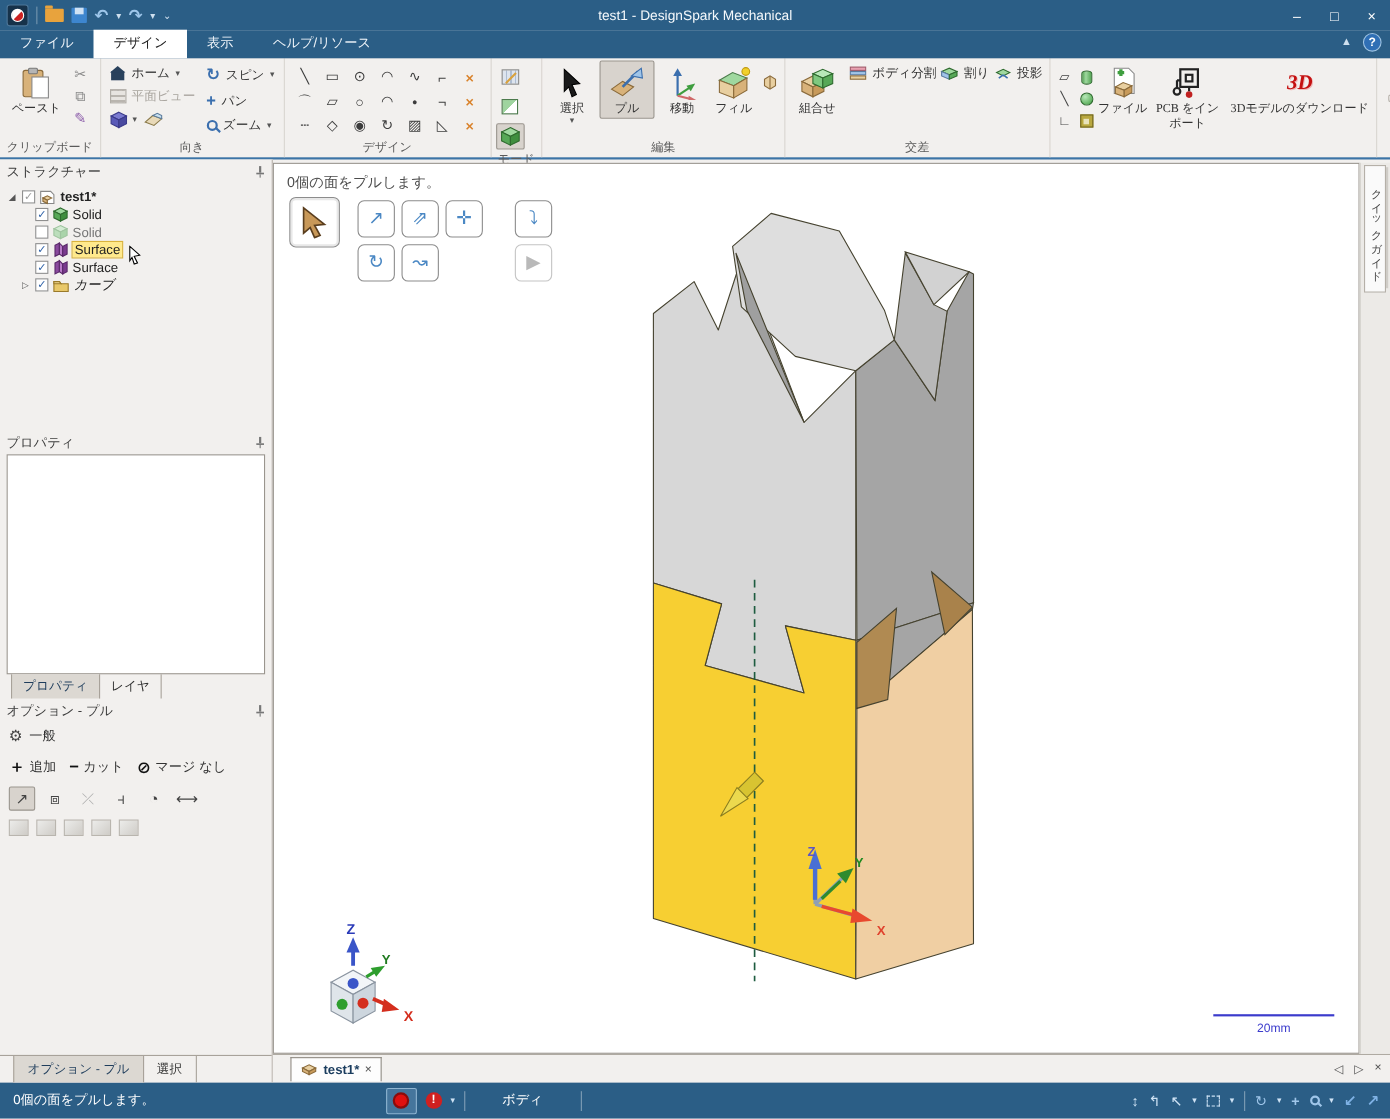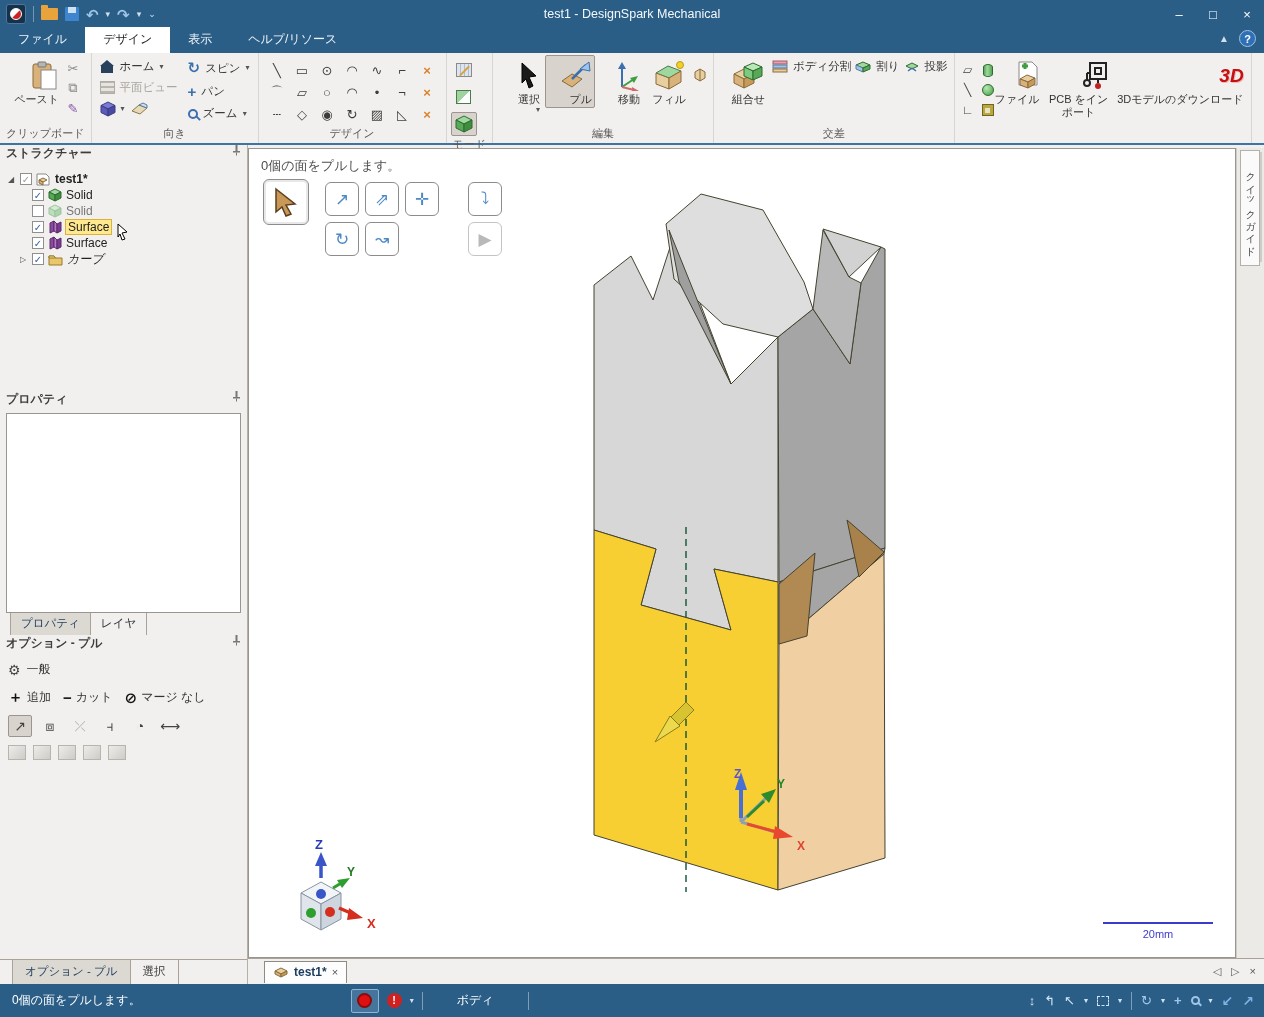--- a/index.html
+++ b/index.html
@@ -28,21 +28,21 @@
   .mtab.active { background:#ffffff; color:#222; }
   .menubar-right { position:absolute; right:8px; top:2px; display:flex; gap:10px; align-items:center; }
   .collapse-chev { color:#cfe0ef; font-size:10px; }
   .help-btn { width:17px; height:17px; border-radius:50%; background:#2f6fb5; border:1px solid #9dc2e2; color:#fff; font-size:11px; font-weight:bold; display:flex; align-items:center; justify-content:center; }
 
   
   .ribbon { height:92px; background:#f2f0ee; border-bottom:2px solid #3c74a6; display:flex; }
   .rgroup { display:flex; flex-direction:column; border-right:1px solid #d9d5d0; padding:2px 4px 0; }
   .rgroup-body { flex:1; display:flex; align-items:flex-start; gap:2px; }
   .rgroup-label { text-align:center; font-size:11px; color:#5a5a5a; padding:1px 2px 2px; white-space:nowrap; }
-  .bigbtn { width:58px; display:flex; flex-direction:column; align-items:flex-end; padding:3px 2px 1px; border:1px solid transparent; border-radius:2px; }
+  .bigbtn { width:58px; display:flex; flex-direction:column; align-items:center; padding:3px 2px 1px; border:1px solid transparent; border-radius:2px;font-family:Liberation Serif, serif; }
   .bigbtn .bicon { height:34px; display:flex; align-items:center; justify-content:center; }
   .bigbtn .blabel { font-size:11px; color:#333; text-align:center; line-height:1.15; white-space:nowrap; }
   .bigbtn.sel { background:#d8d3cd; border-color:#9a958e; }
   .dd { font-size:8px; color:#555; line-height:1; }
   .smallcol { display:flex; flex-direction:column; gap:4px; padding-top:5px; }
   .sicon { width:18px; height:16px; display:flex; align-items:center; justify-content:center; font-size:13px; color:#8a8a8a; }
   .orient-cols { display:flex; gap:10px; padding:4px 4px 0; }
   .orient-col { display:flex; flex-direction:column; gap:6px; }
   .orow { display:flex; align-items:center; gap:5px; font-size:11.5px; color:#333; white-space:nowrap; }
   .orow.disabled { color:#a8a49e;text-align:right; }
@@ -73,21 +73,21 @@
   .shl i { width:5px; height:5px; background:#e9e3bb; display:block; }
   .logo3d { font-size:19px; font-weight:bold; font-style:italic; color:#c41111; text-shadow:1px 1px 0 #f0b9b9; }
   .dlbtn-ic { width:24px; height:24px; border-radius:50%; background:radial-gradient(circle at 35% 30%,#6fa6e8,#1f62c0); color:#fff; font-weight:bold; font-size:14px; display:flex; align-items:center; justify-content:center; border:1px solid #174a92; }
   .dl-base { width:40px; height:7px; background:linear-gradient(#fdfdfd,#d9d5d0); border:1px solid #b8b3ac; border-radius:2px; margin-top:2px; }
 
   svg.ic { display:block; }
 
   
   .main { display:flex; height:839px; }
   .sidebar { width:248px; background:#f2f0ee; border-right:1px solid #b5b0a8; display:flex; flex-direction:column; }
-  .phead { height:22px; display:flex; padding:0 6px; font-size:12px; color:#3d3d3d;font-weight:bold; }
+  .phead { height:22px; display:flex; align-items:center; padding:0 6px; font-size:12px; color:#3d3d3d; }
   .phead .pin { margin-left:auto; }
   .panel-structure { height:246px; position:relative; }
   .tree { padding:4px 0 0 6px; }
   .trow { display:flex; align-items:center; height:16px; gap:4px; font-size:12px; color:#222; }
   .texp { width:10px; font-size:8px; color:#555; text-align:center; }
   .cb { width:12px; height:12px; background:#fff; border:1px solid #8f8f8f; font-size:10px; line-height:11px; text-align:center; color:#2f62a8; }
   .cb.gray { color:#9a9a9a; }
   .hl { background:#ffe98c; outline:1px solid #d9b23c; padding:0 2px; }
   .bold { font-weight:bold; }
   .panel-properties { height:244px; display:flex; flex-direction:column; }

